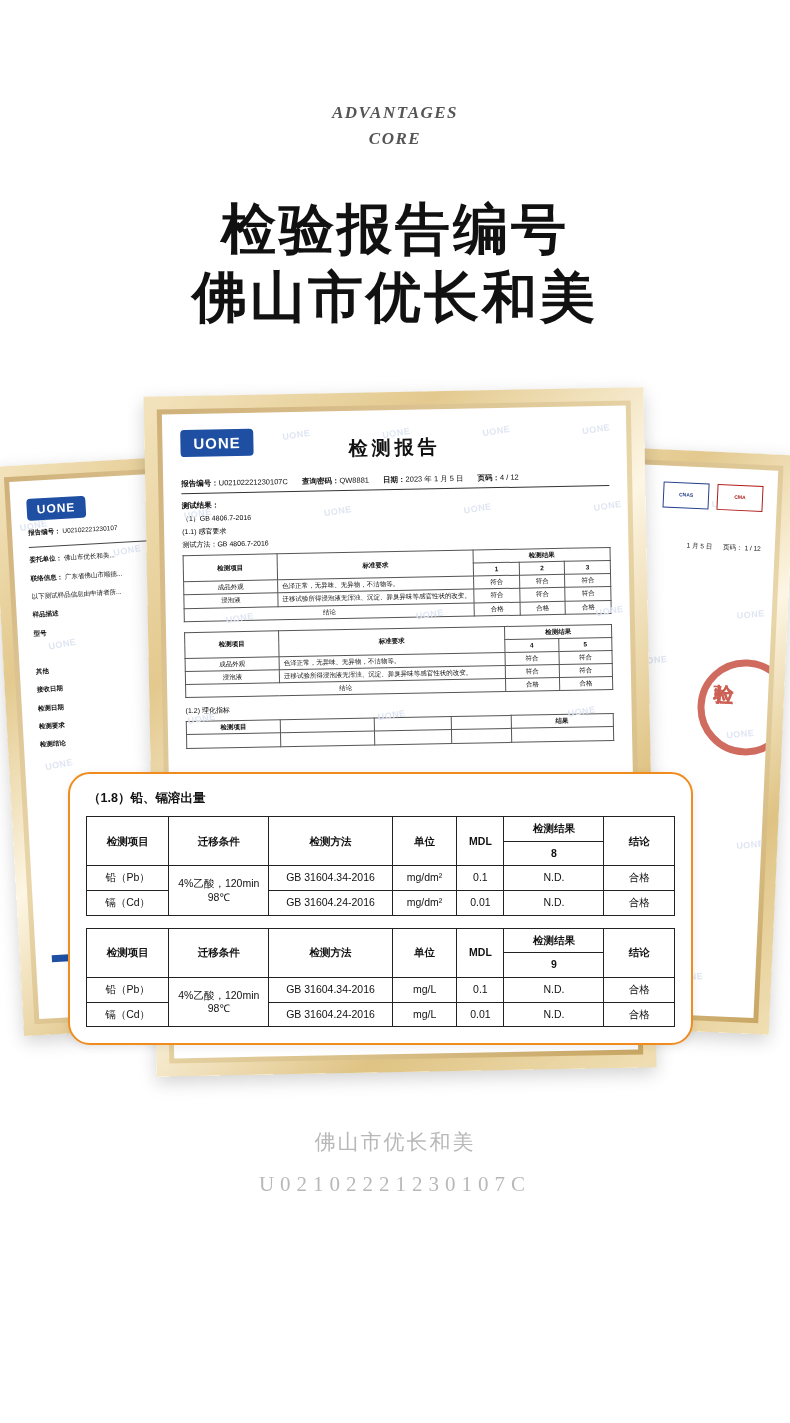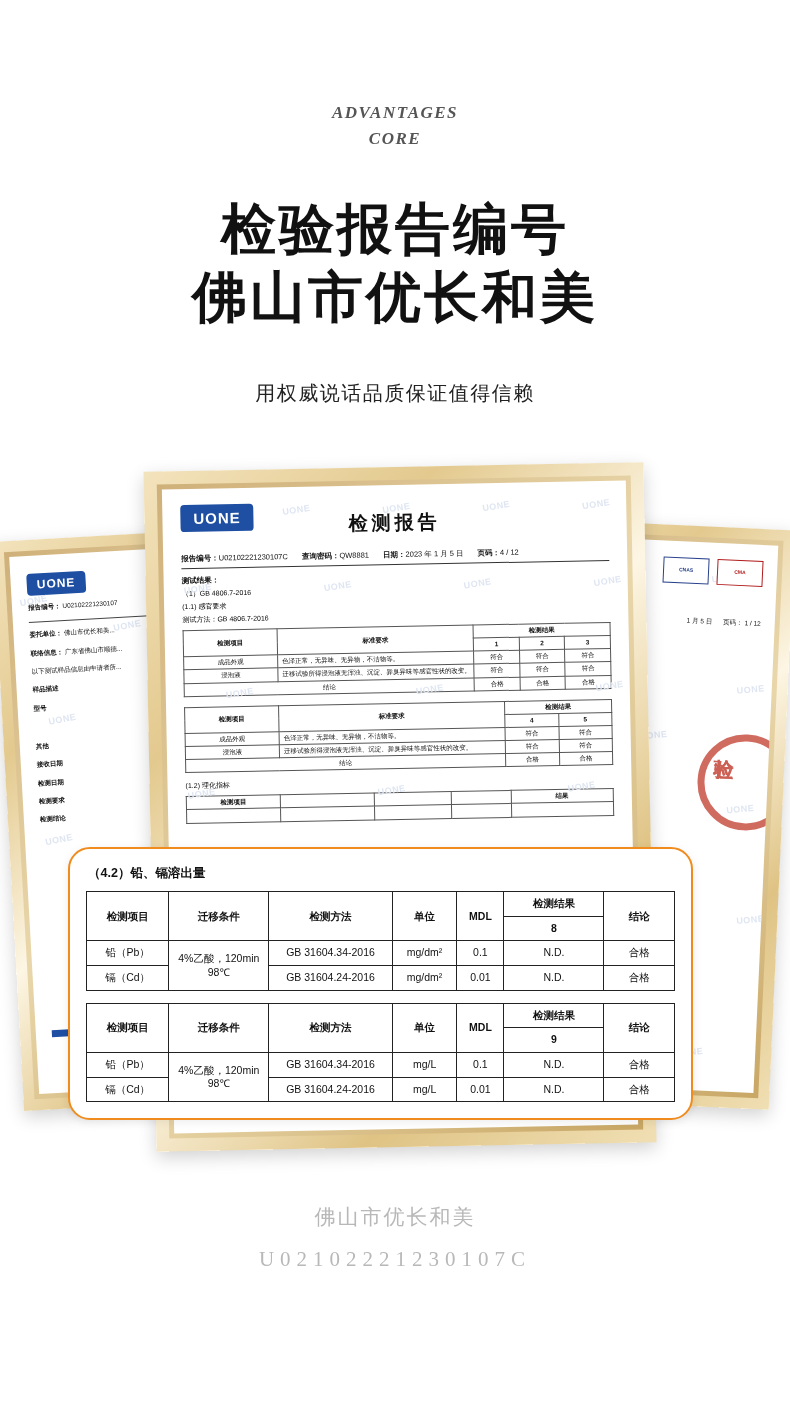--- a/index.html
+++ b/index.html
@@ -313,21 +313,20 @@
 
 <div class="header">
   <div class="eyebrow">
     <div>ADVANTAGES</div>
     <div>CORE</div>
   </div>
   <div class="headline">
     <div>检验报告编号</div>
     <div>佛山市优长和美</div>
   </div>
-  <div class="subline">用权威说话品质保证值得信赖</div>
 </div>
 
 <div class="stage">
 
   <div class="frame" id="frame-left">
     <div class="inner-bevel">
       <div class="paper">
         <div class="wm">
           <span style="left:8px;  top:40px;">UONE</span>
           <span style="left:100px; top:70px;">UONE</span>
@@ -577,21 +576,21 @@
 
         <div class="footer-line">
           <div>Shen Zhen UONE Test Co., Ltd.          Web:www.uonetest.com          Web:www.uonecn.com          E-mail:service@uonetest.com</div>
           <div class="row2">深圳市优络检测技术股份有限公司光明科技园区4栋4单元   Unit 4&amp;Building 84,China Merchants Guangming Science Park,Tourist Road 3009,Guangming New District,ShenZhen.</div>
         </div>
       </div>
     </div>
   </div>
 
   <div class="callout">
-    <div class="co-title">（4.2）铅、镉溶出量</div>
+    <div class="co-title">（1.8）铅、镉溶出量</div>
 
     <table class="big">
       <tbody>
           <tr>
         <th rowspan="2" style="width:14%">检测项目</th>
         <th rowspan="2" style="width:17%">迁移条件</th>
         <th rowspan="2" style="width:21%">检测方法</th>
         <th rowspan="2" style="width:11%">单位</th>
         <th rowspan="2" style="width:8%">MDL</th>
         <th style="width:17%">检测结果</th>

